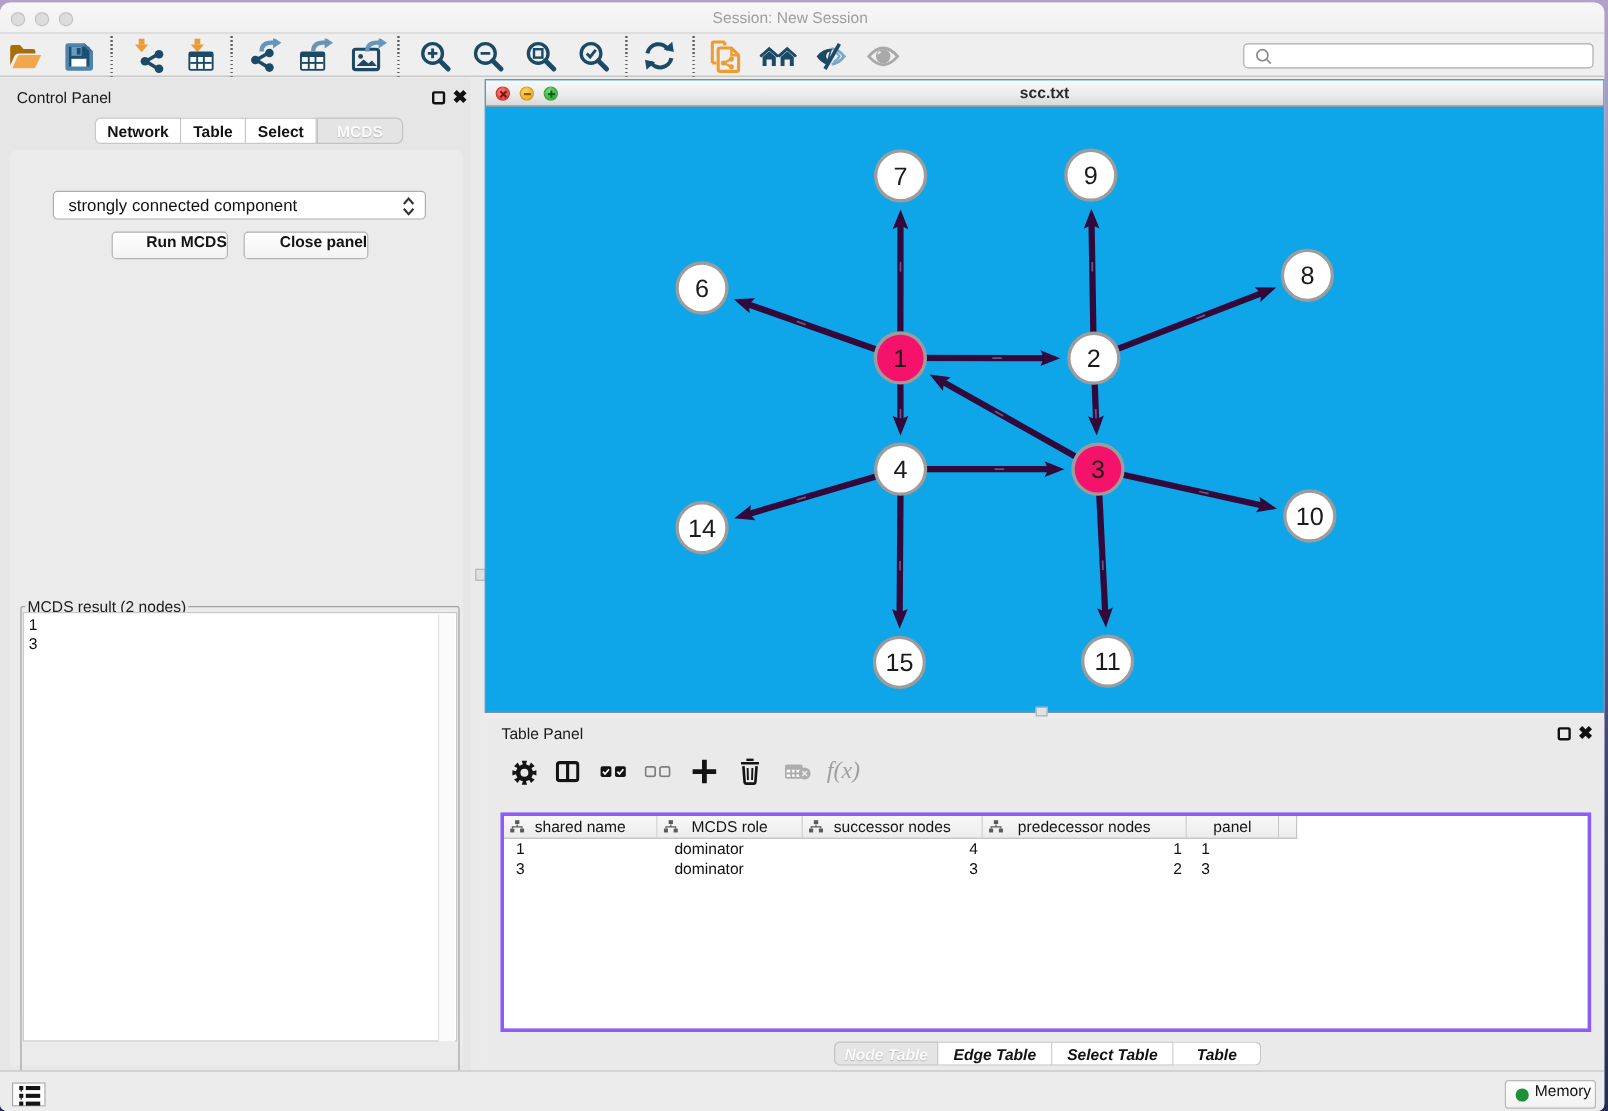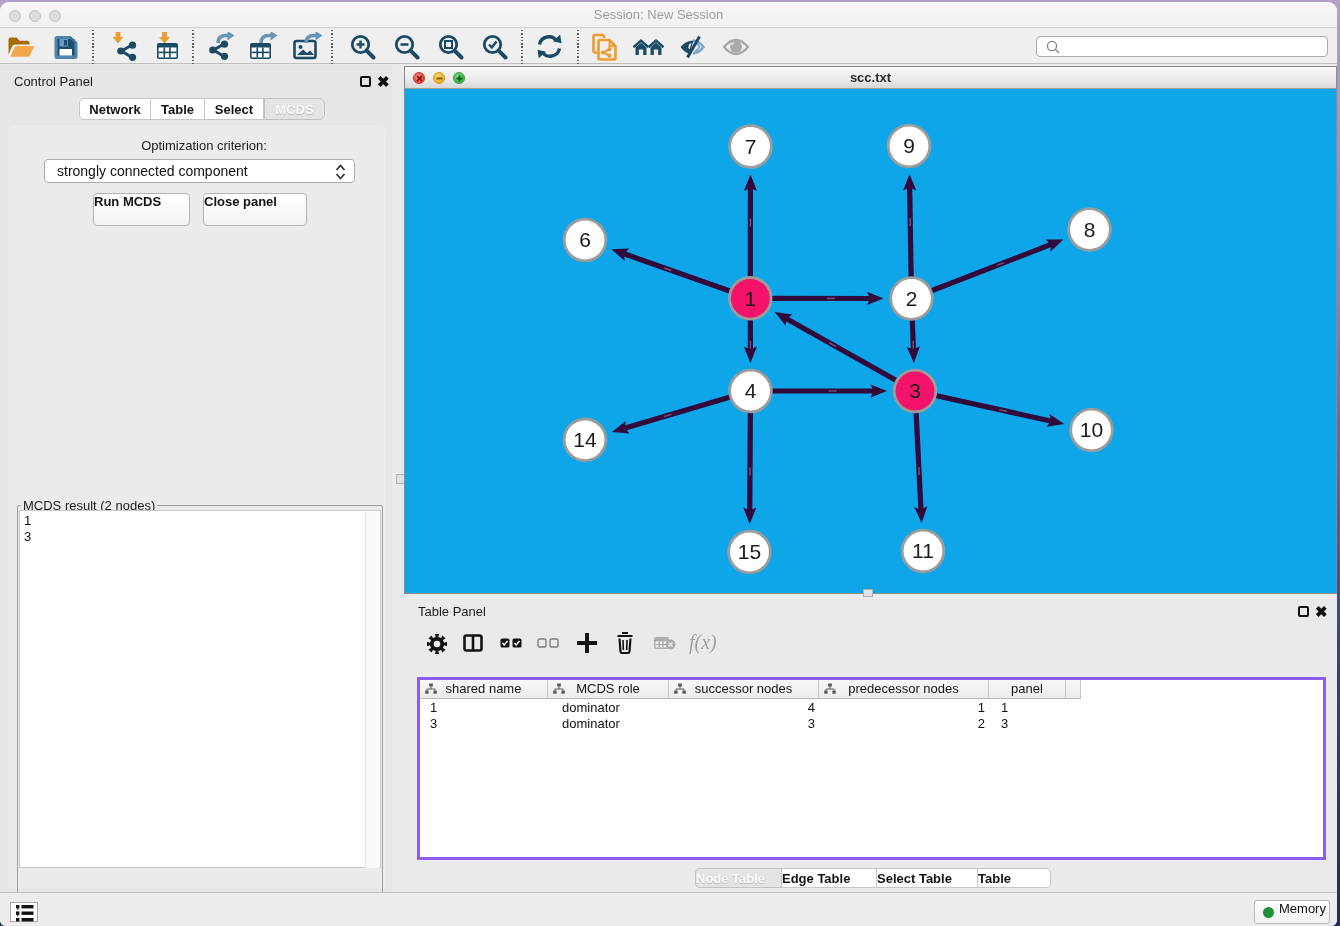--- a/index.html
+++ b/index.html
@@ -19,21 +19,21 @@
 #cpanel { position:absolute; left:0; top:63px; width:392px; height:827px; background:#e6e6e6; }
 #cpanel .phead { position:absolute; left:14px; top:9px; font-size:13px; color:#1b1b1b; }
 .fbtn { position:absolute; width:11px; height:11px; border:2px solid #111; border-radius:2px; }
 .xbtn { position:absolute; font-size:15px; font-weight:bold; color:#111; line-height:11px; }
 .tabs { position:absolute; display:flex; }
 .tab { height:22px; background:#fff; border:1px solid #c7c7c7; border-left:none; font-size:13px; font-weight:bold; color:#131313; text-align:center; line-height:21px; }
 .tab.first { border-left:1px solid #c7c7c7; border-radius:5px 0 0 5px; }
 .tab.sel { background:#e4e4e4; color:#fbfbfb; text-shadow:0 1px 1px #b5b5b5; border-radius:0 6px 6px 0; border:1px solid #c2c2c2; }
 #optlabel { position:absolute; left:8px; top:73px; width:392px; text-align:center; font-size:13px; color:#1b1b1b; }
 #combo { position:absolute; left:44px; top:94px; width:311px; height:24px; background:#fff; border:1px solid #adadad; border-radius:4px; font-size:14px; color:#111; line-height:22px; padding-left:12px; }
-.btn { position:absolute; height:33px; background:linear-gradient(#ffffff,#f3f3f3); border:1px solid #b4b4b4; border-radius:4px; font-size:13px; font-weight:bold; color:#131313; text-align:left; }
+.btn { position:absolute; height:23px; background:linear-gradient(#ffffff,#f3f3f3); border:1px solid #b4b4b4; border-radius:4px; font-size:13px; font-weight:bold; color:#131313; text-align:right; }
 #fieldset { position:absolute; left:17px; top:440px; width:366px; height:448px; border:1px solid #9f9f9f; border-radius:2px; }
 #fieldlegend { position:absolute; left:3px; top:-8px; background:#ebebeb; padding:0 2px; font-size:13px; color:#1b1b1b; }
 #fieldwhite { position:absolute; left:1px; top:4px; width:362px; height:358px; background:#fff; border:1px solid #c9c9c9; font-size:13px; color:#111; padding:2px 0 0 4px; line-height:16px; }
 #fieldscroll { position:absolute; right:1px; top:1px; width:14px; height:356px; background:#fafafa; border-left:1px solid #e3e3e3; }
 
 #vsplit { position:absolute; left:392px; top:63px; width:12px; height:827px; background:#eaeaea; }
 #vhandle { position:absolute; left:396px; top:472px; width:9px; height:10px; background:#e0e0e0; border:1px solid #b5b5b5; }
 
 #netwin { position:absolute; left:404px; top:64px; width:933px; height:528px; border:1px solid #8a8a8a; background:#0ea5e9; }
 #nettitle { position:absolute; left:0; top:0; width:100%; height:22px; background:linear-gradient(#f8f8f8 0%,#ececec 55%,#d8d8d8 100%); border-bottom:1px solid #9c9c9c; }
@@ -41,21 +41,21 @@
 .mtl { position:absolute; top:5px; width:12px; height:12px; border-radius:50%; }
 svg.graph { position:absolute; left:0px; top:21px; }
 #hhandle { position:absolute; left:863px; top:587px; width:10px; height:8px; background:#e3e3e3; border:1px solid #b0b0b0; }
 
 #tpanel { position:absolute; left:404px; top:597px; width:933px; height:293px; background:#eaeaea; }
 #tpanel .phead { position:absolute; left:14px; top:5px; font-size:13px; color:#1b1b1b; }
 #ttoolbar { position:absolute; left:13px; top:30px; width:907px; height:36px; }
 #ttable { position:absolute; left:13px; top:78px; width:909px; height:183px; background:#fff; border:3px solid #8b5cf6; }
 .th { position:absolute; top:0; height:19px; background:linear-gradient(#f8f8f8,#ececec); border-right:1px solid #c6c6c6; border-bottom:1px solid #b9b9b9; font-size:13px; color:#161616; text-align:center; line-height:18px; }
 .td { position:absolute; font-size:13px; color:#111; line-height:16px; }
-.btab { height:20px; background:#fff; border:1px solid #c7c7c7; border-left:none; font-size:13px; font-weight:bold; color:#131313; text-align:left; line-height:19px; }
+.btab { height:20px; background:#fff; border:1px solid #c7c7c7; border-left:none; font-size:13px; font-weight:bold; color:#131313; text-align:center; line-height:19px;font-style:italic; }
 
 #statusbar { position:absolute; left:0; top:890px; width:1337px; height:34px; background:#ececec; border-top:1px solid #c2c2c2; }
 #listbtn { position:absolute; left:10px; top:9px; width:28px; height:20px; background:#fdfdfd; border:1px solid #a9a9a9; }
 #membtn { position:absolute; left:1254px; top:7px; width:76px; height:24px; background:linear-gradient(#fdfdfd,#f2f2f2); border:1px solid #b9b9b9; border-radius:3px; font-size:13px; color:#111; }
 </style>
 </head>
 <body>
 <div id="win">
   <div id="titlebar">
     <div class="tl" style="left:9px;"></div>
@@ -224,23 +224,22 @@
   </div>
   <div id="cpanel">
     <div style="position:absolute;left:8px;top:60px;width:378px;height:763px;background:#ebebeb;border-radius:7px 7px 0 0;"></div>
     <div class="phead">Control Panel</div>
     <div class="fbtn" style="left:360px; top:11px;"></div>
     <div class="xbtn" style="left:377px; top:11px;">✖</div>
     <div class="tabs" style="left:79px; top:33px;">
       <div class="tab first" style="width:72px;">Network</div>
       <div class="tab" style="width:54px;">Table</div>
       <div class="tab" style="width:59px;">Select</div>
-      <div class="tab sel" style="width:61px;">MCDS</div>
+      <div class="tab sel" style="width:72px;">MCDS</div>
     </div>
-    <div id="optlabel">Optimization criterion:</div>
     <div id="combo">strongly connected component
       <svg width="11" height="16" style="position:absolute; right:8px; top:4px;" viewBox="0 0 11 16">
           <path d="M1.5,6 L5.5,1.5 L9.5,6" fill="none" stroke="#333" stroke-width="1.8"></path>
           <path d="M1.5,10 L5.5,14.5 L9.5,10" fill="none" stroke="#333" stroke-width="1.8"></path>
         </svg>
     </div>
     <div class="btn" style="left:93px; top:128px; width:97px;">Run MCDS</div>
     <div class="btn" style="left:203px; top:128px; width:104px;">Close panel</div>
     <div id="fieldset">
       <div id="fieldlegend">MCDS result (2 nodes)</div>

